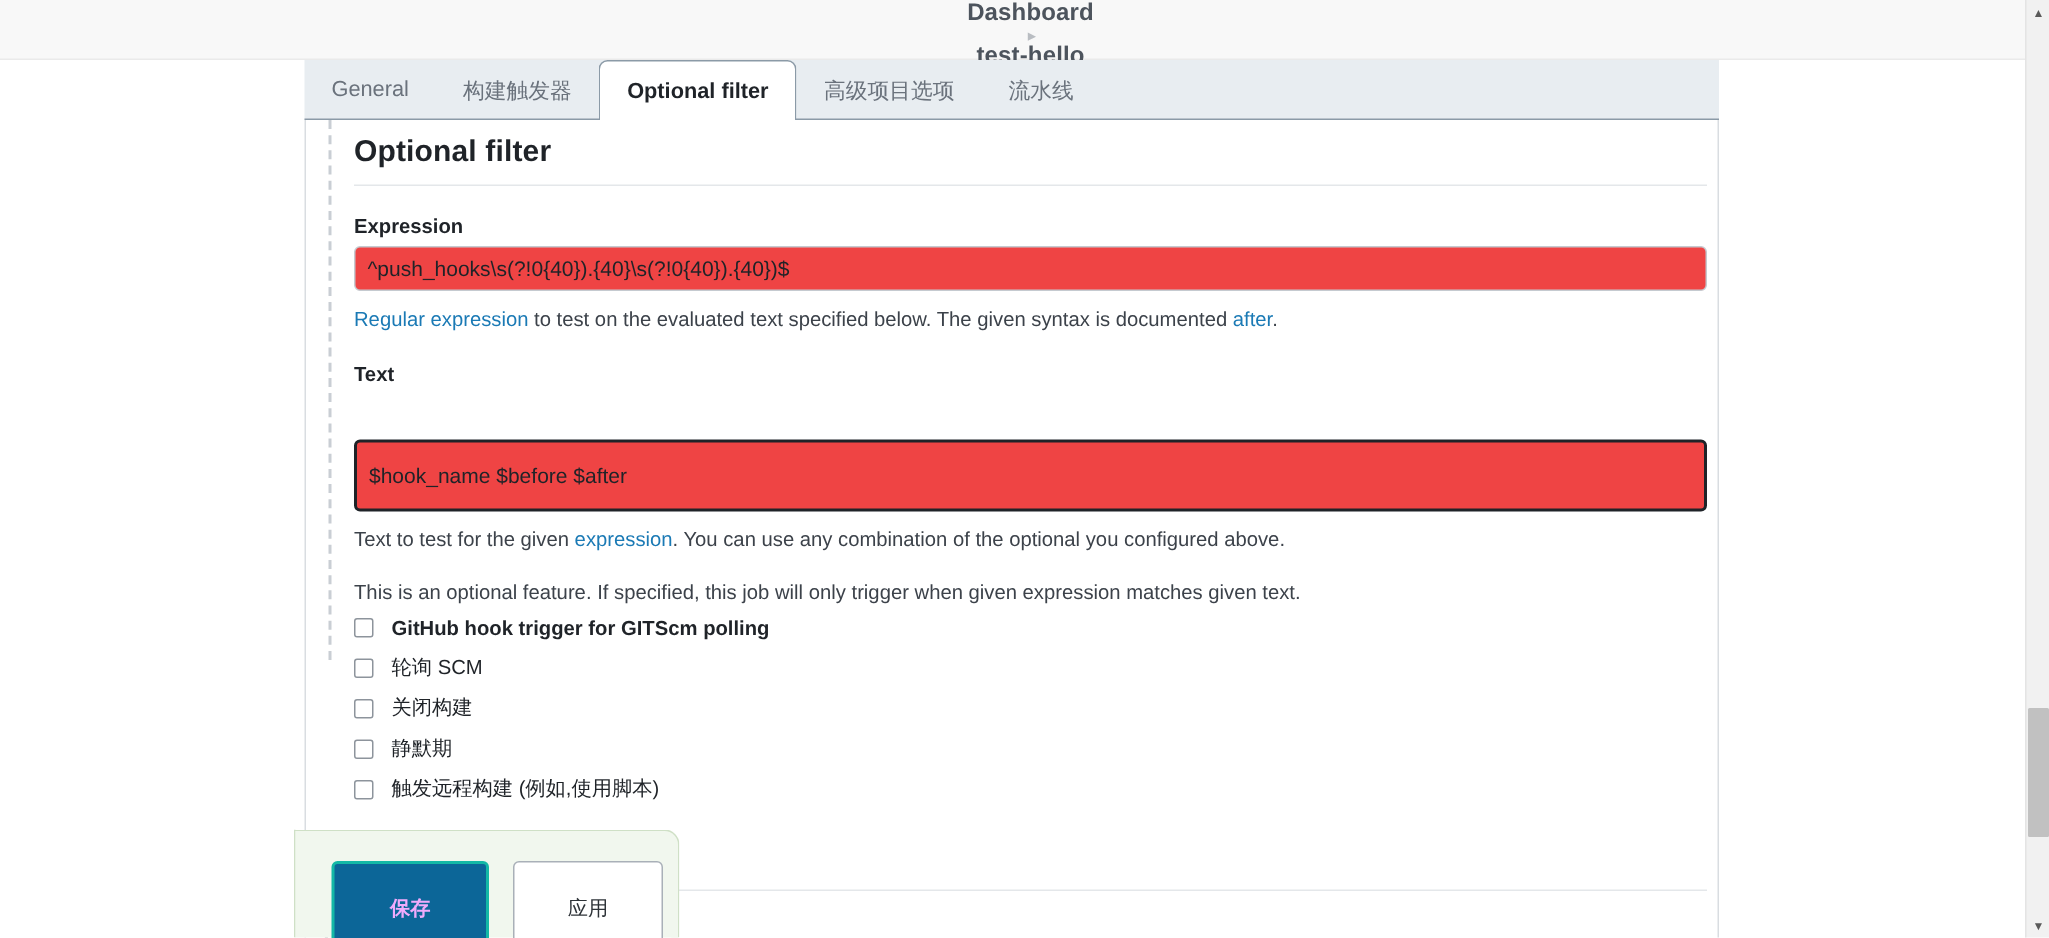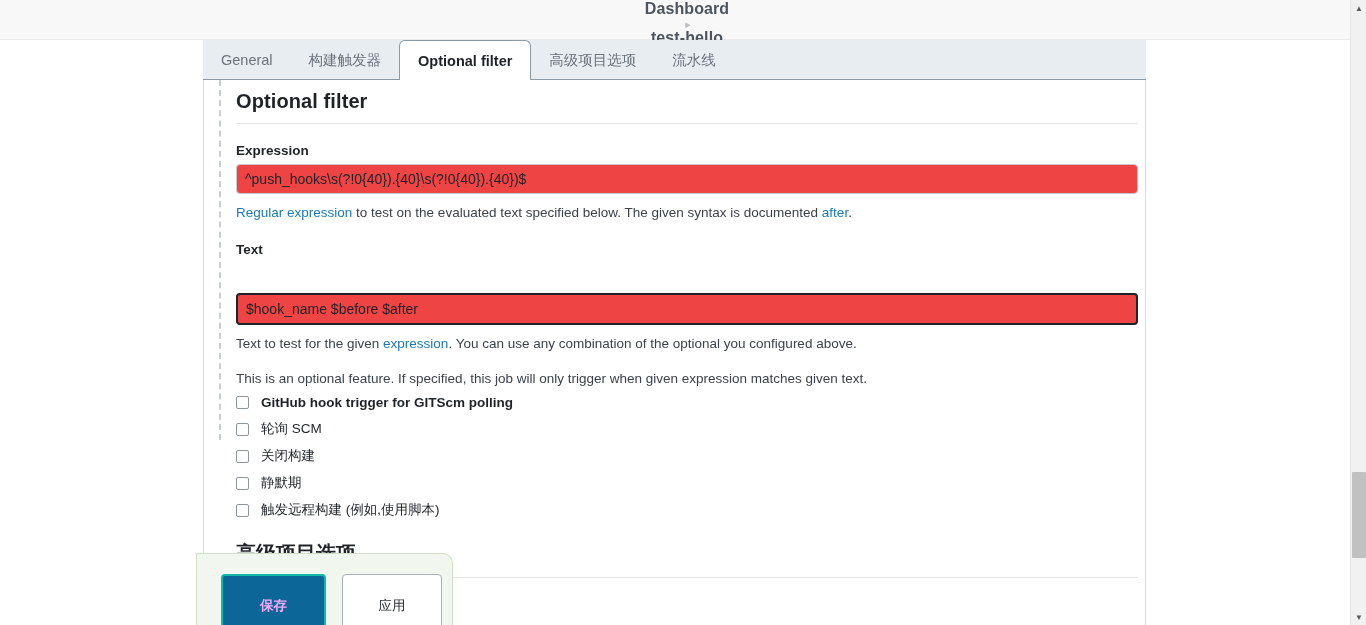--- a/index.html
+++ b/index.html
@@ -134,21 +134,21 @@
     font-size: 14px;
     font-family: "Liberation Sans", sans-serif;
     color: #1f2328;
     background: #ef4444;
     border: 1px solid #c5cad0;
     border-radius: 4px;
     outline: none;
   }
   input.txt.focused {
     border: 2px solid #1f2328;
-    height: 32px;
+    height: 48px;
     margin-top: 36px;
   }
 
   .helptext {
     font-size: 13.5px;
     color: #3c424a;
     margin-top: 9px;
     line-height: 1.45;
   }
   .helptext a, a.lnk {

